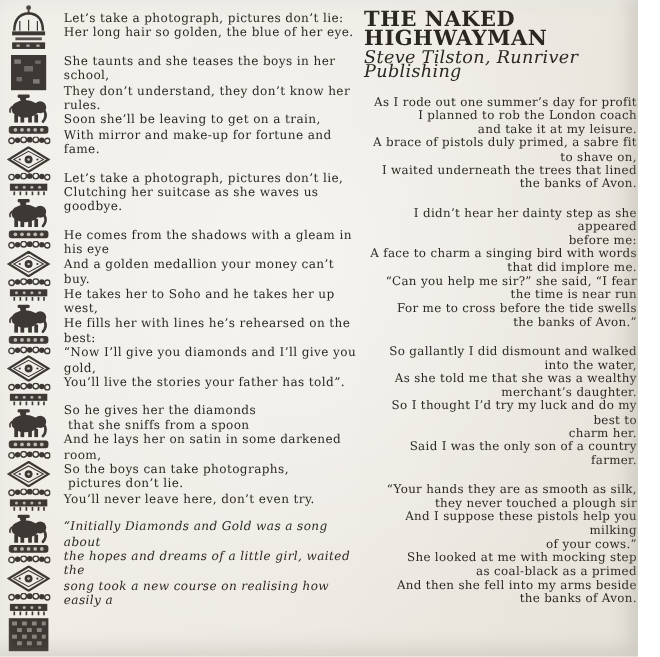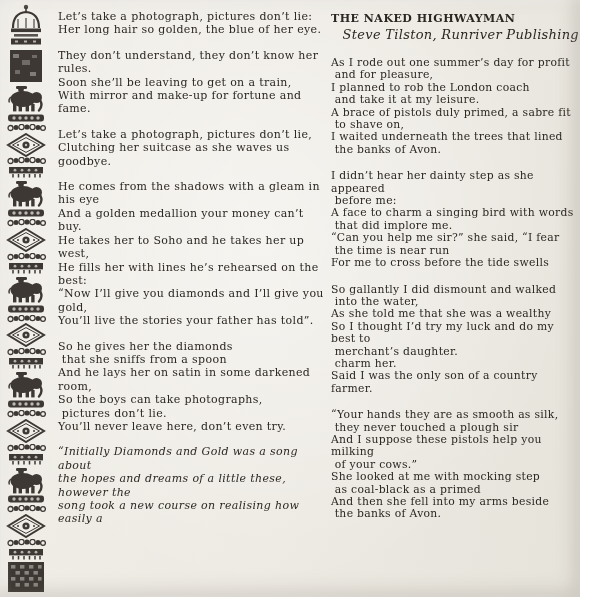--- a/index.html
+++ b/index.html
@@ -24,28 +24,28 @@
     padding:4px 0;box-sizing:border-box;
     color:#2a2420;
     filter:contrast(.95);
   }
   .border-strip svg{display:block;opacity:.92;}
   
   .col{position:absolute;top:10px;}
   .col-left{left:58px;width:268px;font-size:11px;line-height:13.4px;letter-spacing:.35px;}
   .col-right{left:331px;width:248px;font-size:10.8px;line-height:12.4px;letter-spacing:.3px;}
   .stanza{margin:0 0 12px 0;}
-  .col-right .stanza{margin-bottom:14px;}
+  .col-right .stanza{margin-bottom:14px;text-align:right;}
   .line{display:block;white-space:pre-wrap;}
   .quote .line{font-style:italic;}
   h1.song-title{
-    margin:0 0 1px 0;font-size:11px;line-height:17px;font-weight:bold;
+    margin:0 0 1px 0;font-size:19px;line-height:17px;font-weight:bold;
     letter-spacing:.5px;color:#2a2621;
   }
-  .byline{font-style:italic;font-size:13px;line-height:13px;margin:0 0 16px 0;text-align:right;}
+  .byline{font-style:italic;font-size:16px;line-height:13px;margin:0 0 16px 0;}
 </style>
 </head>
 <body>
 
 <svg width="0" height="0" style="position:absolute" aria-hidden="true">
   <defs>
     <symbol id="m-temple" viewBox="0 0 40 44">
       <circle cx="20" cy="3" r="2.2" fill="currentColor"></circle>
       <path d="M20,5 v4" stroke="currentColor" stroke-width="1.6" fill="none"></path>
       <path d="M7,24 Q7,9 20,8 Q33,9 33,24" fill="none" stroke="currentColor" stroke-width="2.2"></path>
@@ -235,20 +235,21 @@
         <use href="#m-woven" xlink:href="#m-woven"></use>
       </svg>
     </div>
 
   <div class="col col-left" id="left-col">
       <p class="stanza">
         <span class="line">Let’s take a photograph, pictures don’t lie:</span>
         <span class="line">Her long hair so golden, the blue of her eye.</span>
       </p>
       <p class="stanza">
+        <span class="line">She taunts and she teases the boys in her school,</span>
         <span class="line">They don’t understand, they don’t know her rules.</span>
         <span class="line">Soon she’ll be leaving to get on a train,</span>
         <span class="line">With mirror and make-up for fortune and fame.</span>
       </p>
       <p class="stanza">
         <span class="line">Let’s take a photograph, pictures don’t lie,</span>
         <span class="line">Clutching her suitcase as she waves us goodbye.</span>
       </p>
       <p class="stanza">
         <span class="line">He comes from the shadows with a gleam in his eye</span>
@@ -261,54 +262,54 @@
       <p class="stanza">
         <span class="line">So he gives her the diamonds</span>
         <span class="line"> that she sniffs from a spoon</span>
         <span class="line">And he lays her on satin in some darkened room,</span>
         <span class="line">So the boys can take photographs,</span>
         <span class="line"> pictures don’t lie.</span>
         <span class="line">You’ll never leave here, don’t even try.</span>
       </p>
       <p class="stanza quote">
         <span class="line">“Initially Diamonds and Gold was a song about</span>
-        <span class="line">the hopes and dreams of a little these, however the</span>
+        <span class="line">the hopes and dreams of a little girl, waited the</span>
         <span class="line">song took a new course on realising how easily a</span>
       </p>
     </div>
 
   <div class="col col-right">
     <h1 class="song-title">THE NAKED HIGHWAYMAN</h1>
     <div class="byline">Steve Tilston, Runriver Publishing</div>
     <div id="right-stanzas">
         <p class="stanza">
           <span class="line">As I rode out one summer’s day for profit</span>
-          <span class="line"> and for pleasure,</span>
           <span class="line">I planned to rob the London coach</span>
           <span class="line"> and take it at my leisure.</span>
           <span class="line">A brace of pistols duly primed, a sabre fit</span>
           <span class="line"> to shave on,</span>
           <span class="line">I waited underneath the trees that lined</span>
           <span class="line"> the banks of Avon.</span>
         </p>
         <p class="stanza">
           <span class="line">I didn’t hear her dainty step as she appeared</span>
           <span class="line"> before me:</span>
           <span class="line">A face to charm a singing bird with words</span>
           <span class="line"> that did implore me.</span>
           <span class="line">“Can you help me sir?” she said, “I fear</span>
           <span class="line"> the time is near run</span>
           <span class="line">For me to cross before the tide swells</span>
+          <span class="line"> the banks of Avon.”</span>
         </p>
         <p class="stanza">
           <span class="line">So gallantly I did dismount and walked</span>
           <span class="line"> into the water,</span>
           <span class="line">As she told me that she was a wealthy</span>
+          <span class="line"> merchant’s daughter.</span>
           <span class="line">So I thought I’d try my luck and do my best to</span>
-          <span class="line"> merchant’s daughter.</span>
           <span class="line"> charm her.</span>
           <span class="line">Said I was the only son of a country farmer.</span>
         </p>
         <p class="stanza">
           <span class="line">“Your hands they are as smooth as silk,</span>
           <span class="line"> they never touched a plough sir</span>
           <span class="line">And I suppose these pistols help you milking</span>
           <span class="line"> of your cows.”</span>
           <span class="line">She looked at me with mocking step</span>
           <span class="line"> as coal-black as a primed</span>

